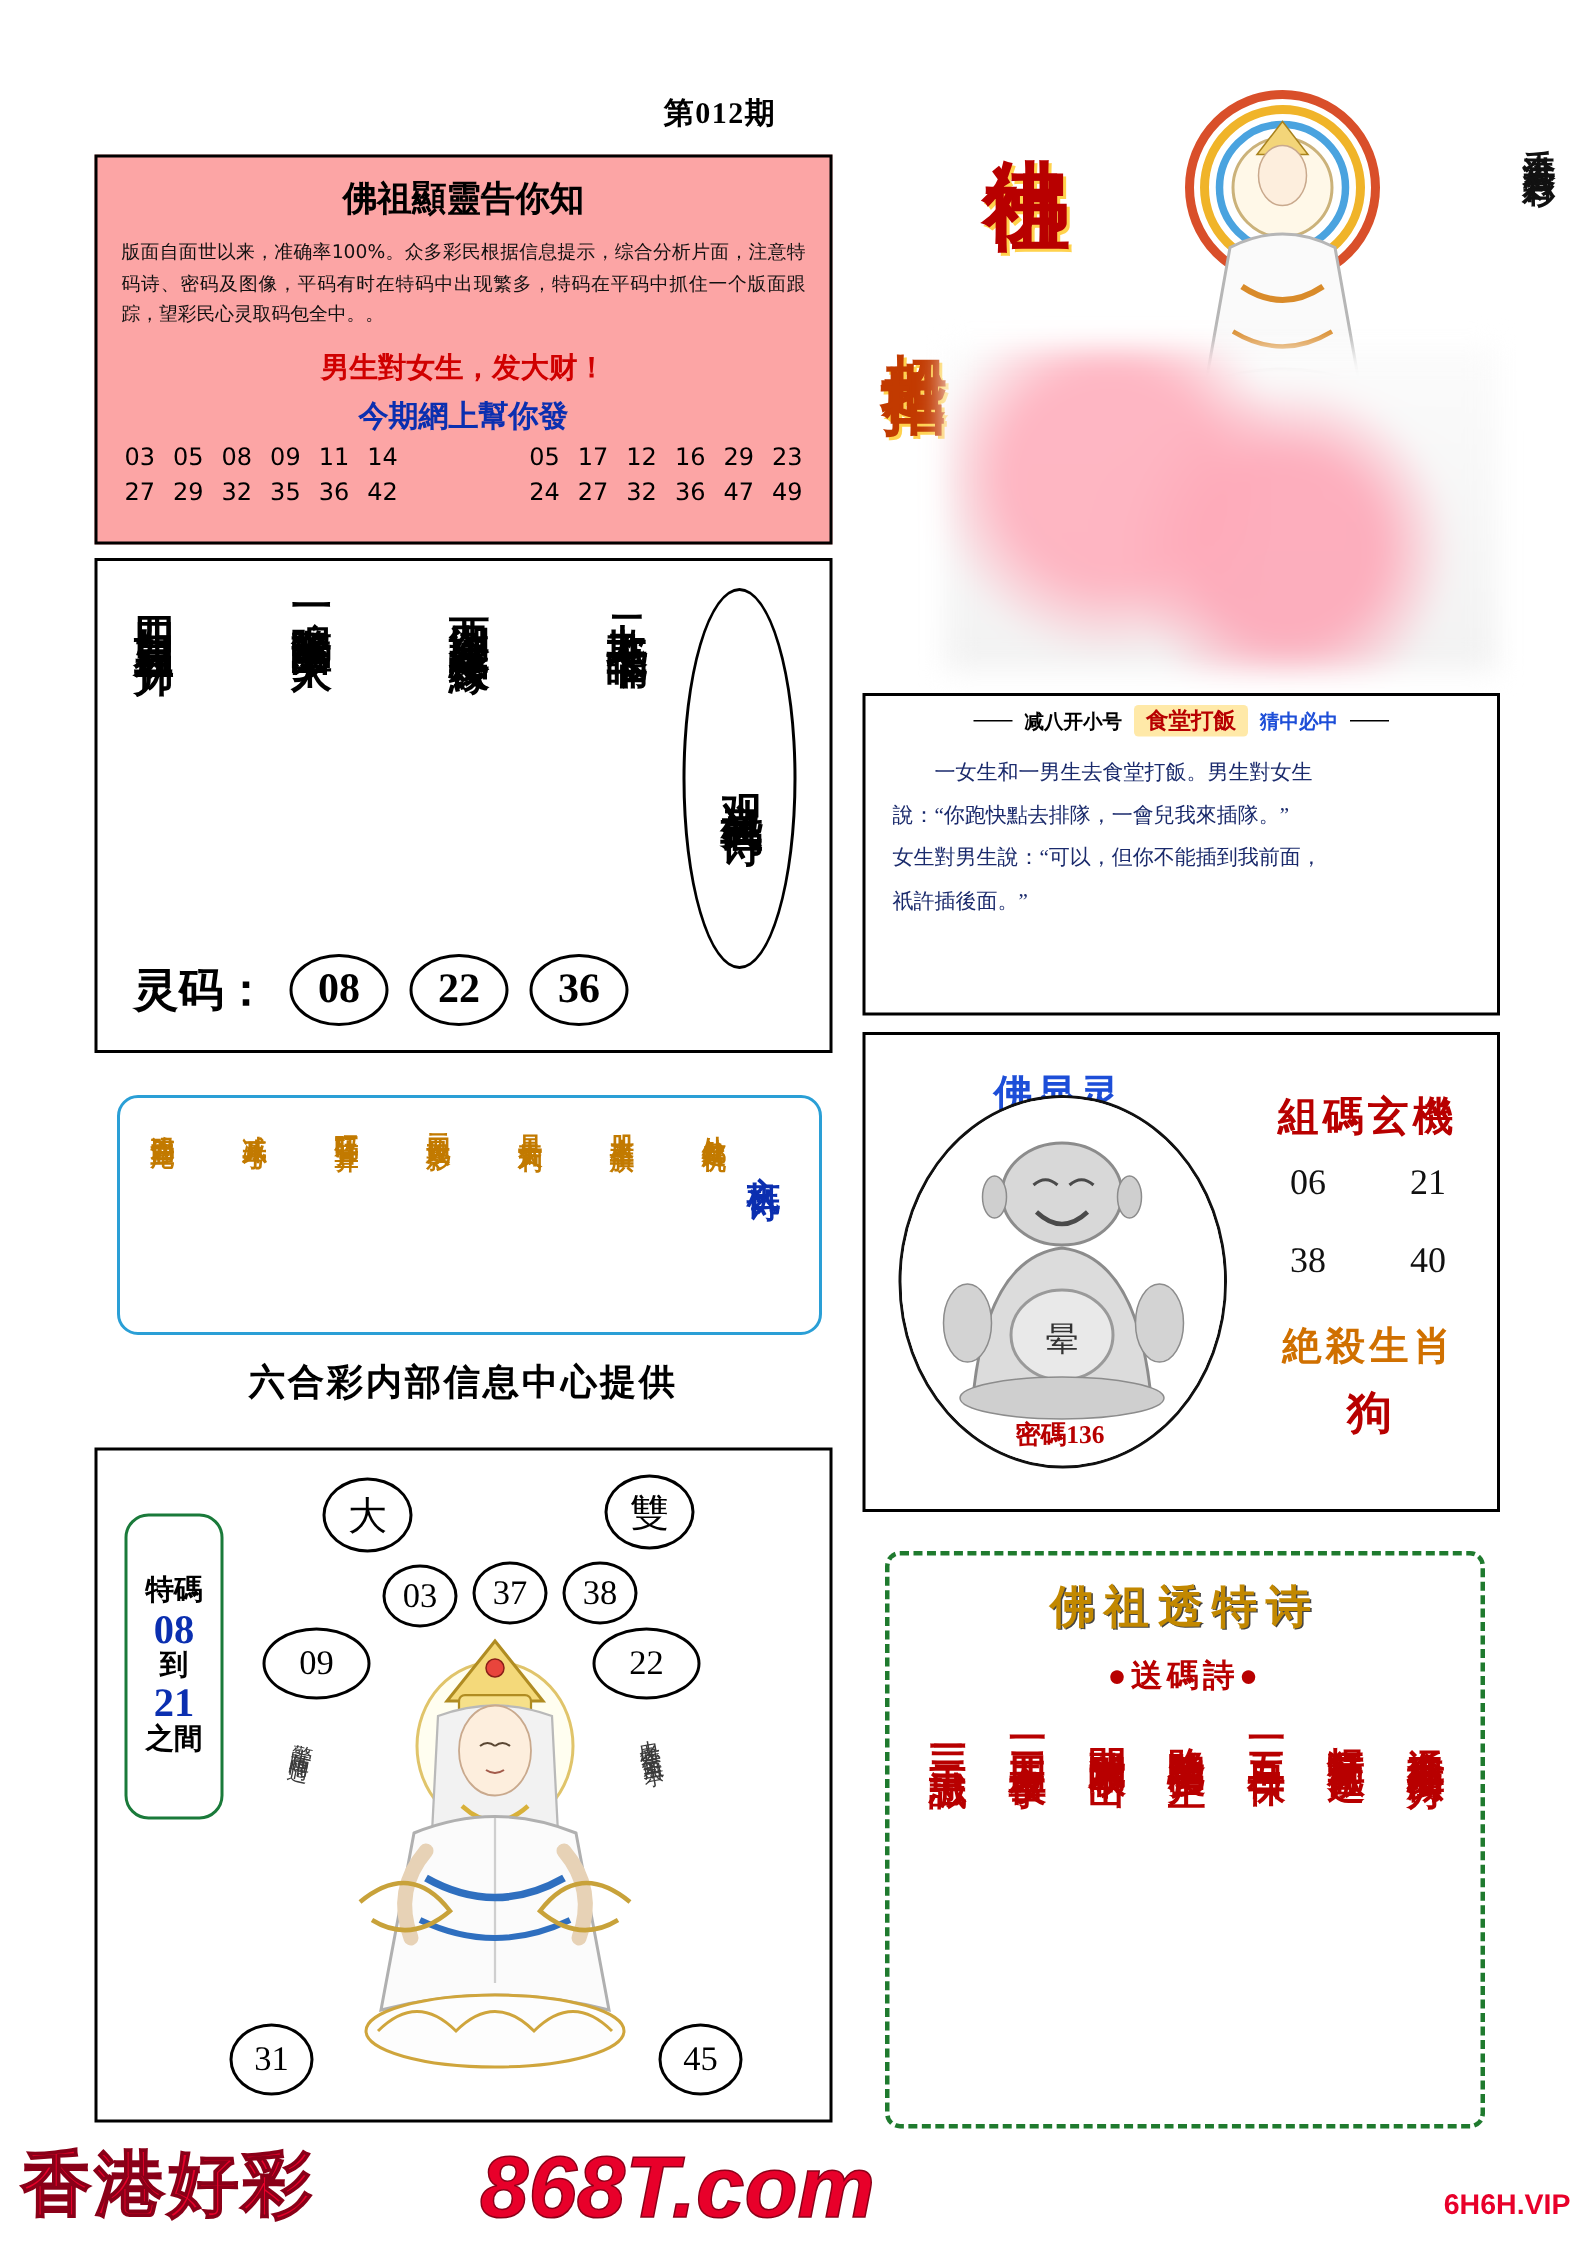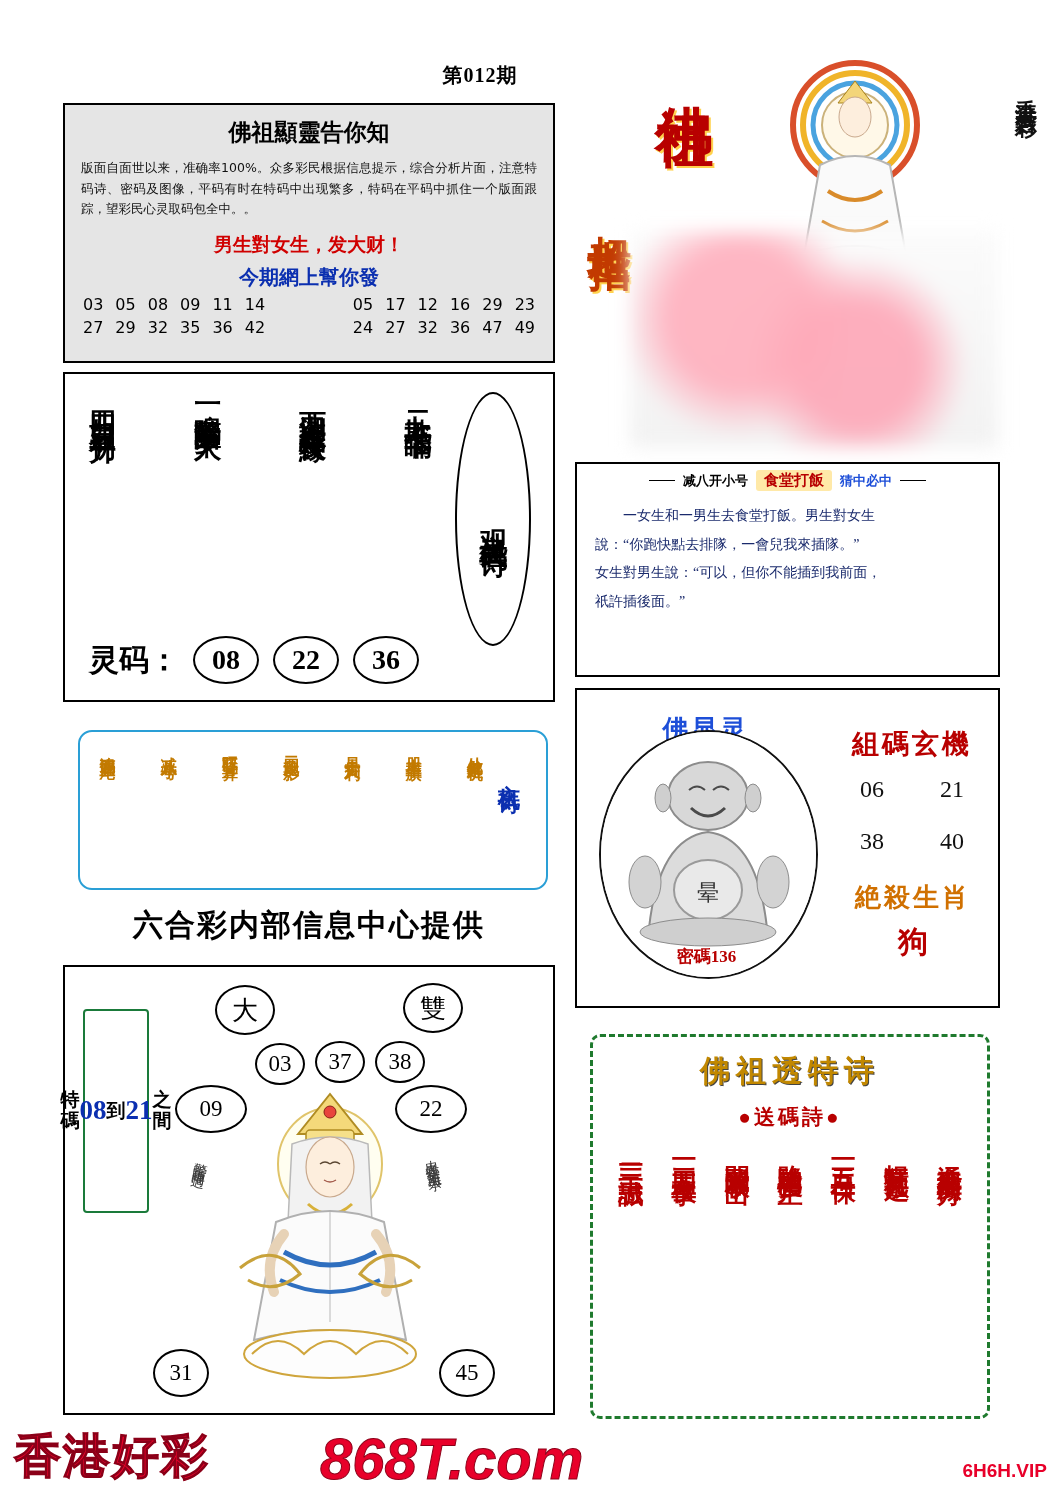--- a/index.html
+++ b/index.html
@@ -17,21 +17,21 @@
   
   #issue-title{
     position:absolute;left:330px;top:62px;width:300px;
     font-size:20px;font-weight:bold;color:#000;text-align:center;
     font-family:"Liberation Serif","DejaVu Serif",serif;letter-spacing:1px;
   }
 
   
   #notice-box{
     left:63px;top:103px;width:492px;height:260px;
-    border:2px solid #000;background:#e5e5e5;
+    border:2px solid #000;background:#fca5a5;
   }
   #notice-title{
     margin-top:12px;text-align:center;font-size:23px;font-weight:bold;color:#000;
     font-family:"Liberation Serif","DejaVu Serif",serif;
   }
   .notice-p{
     margin:10px 16px 0 16px;font-size:12.5px;line-height:1.65;color:#111;text-align:justify;
   }
   #notice-red1{
     margin-top:12px;text-align:center;font-size:19px;color:#d00000;font-weight:bold;
@@ -94,32 +94,32 @@
   #xuan-title{
     position:absolute;right:22px;top:34px;
     writing-mode:vertical-rl;text-orientation:upright;
     font-size:22px;font-weight:bold;color:#0b2fb0;letter-spacing:4px;
     font-family:"Liberation Serif","DejaVu Serif",serif;
   }
 
   
   #center-banner{
     position:absolute;left:63px;top:905px;width:492px;text-align:center;
-    font-size:30px;font-weight:bold;color:#000;letter-spacing:2px;
+    font-size:24px;font-weight:bold;color:#000;letter-spacing:2px;
     font-family:"Liberation Serif","DejaVu Serif",serif;
   }
 
   
   #guanyin-box{
     left:63px;top:965px;width:492px;height:450px;border:2px solid #000;background:#fff;
   }
   #tema-box{
     position:absolute;left:18px;top:42px;width:62px;height:200px;
-    border:2px solid #1a7a3a;border-radius:4px;
-    display:flex;flex-direction:row;align-items:center;justify-content:center;
+    border:2px solid #1a7a3a;border-radius:16px;
+    display:flex;flex-direction:column;align-items:center;justify-content:center;
     line-height:1.08;
   }
   #tema-box div{font-size:19px;font-weight:bold;color:#000;font-family:"Liberation Serif",serif;}
   #tema-box .big{font-size:27px;color:#0b2fb0;}
   .circ{
     position:absolute;border:2px solid #000;border-radius:50%;
     display:flex;align-items:center;justify-content:center;
     font-size:23px;font-family:"Liberation Serif",serif;background:transparent;
   }
   .side-txt{

